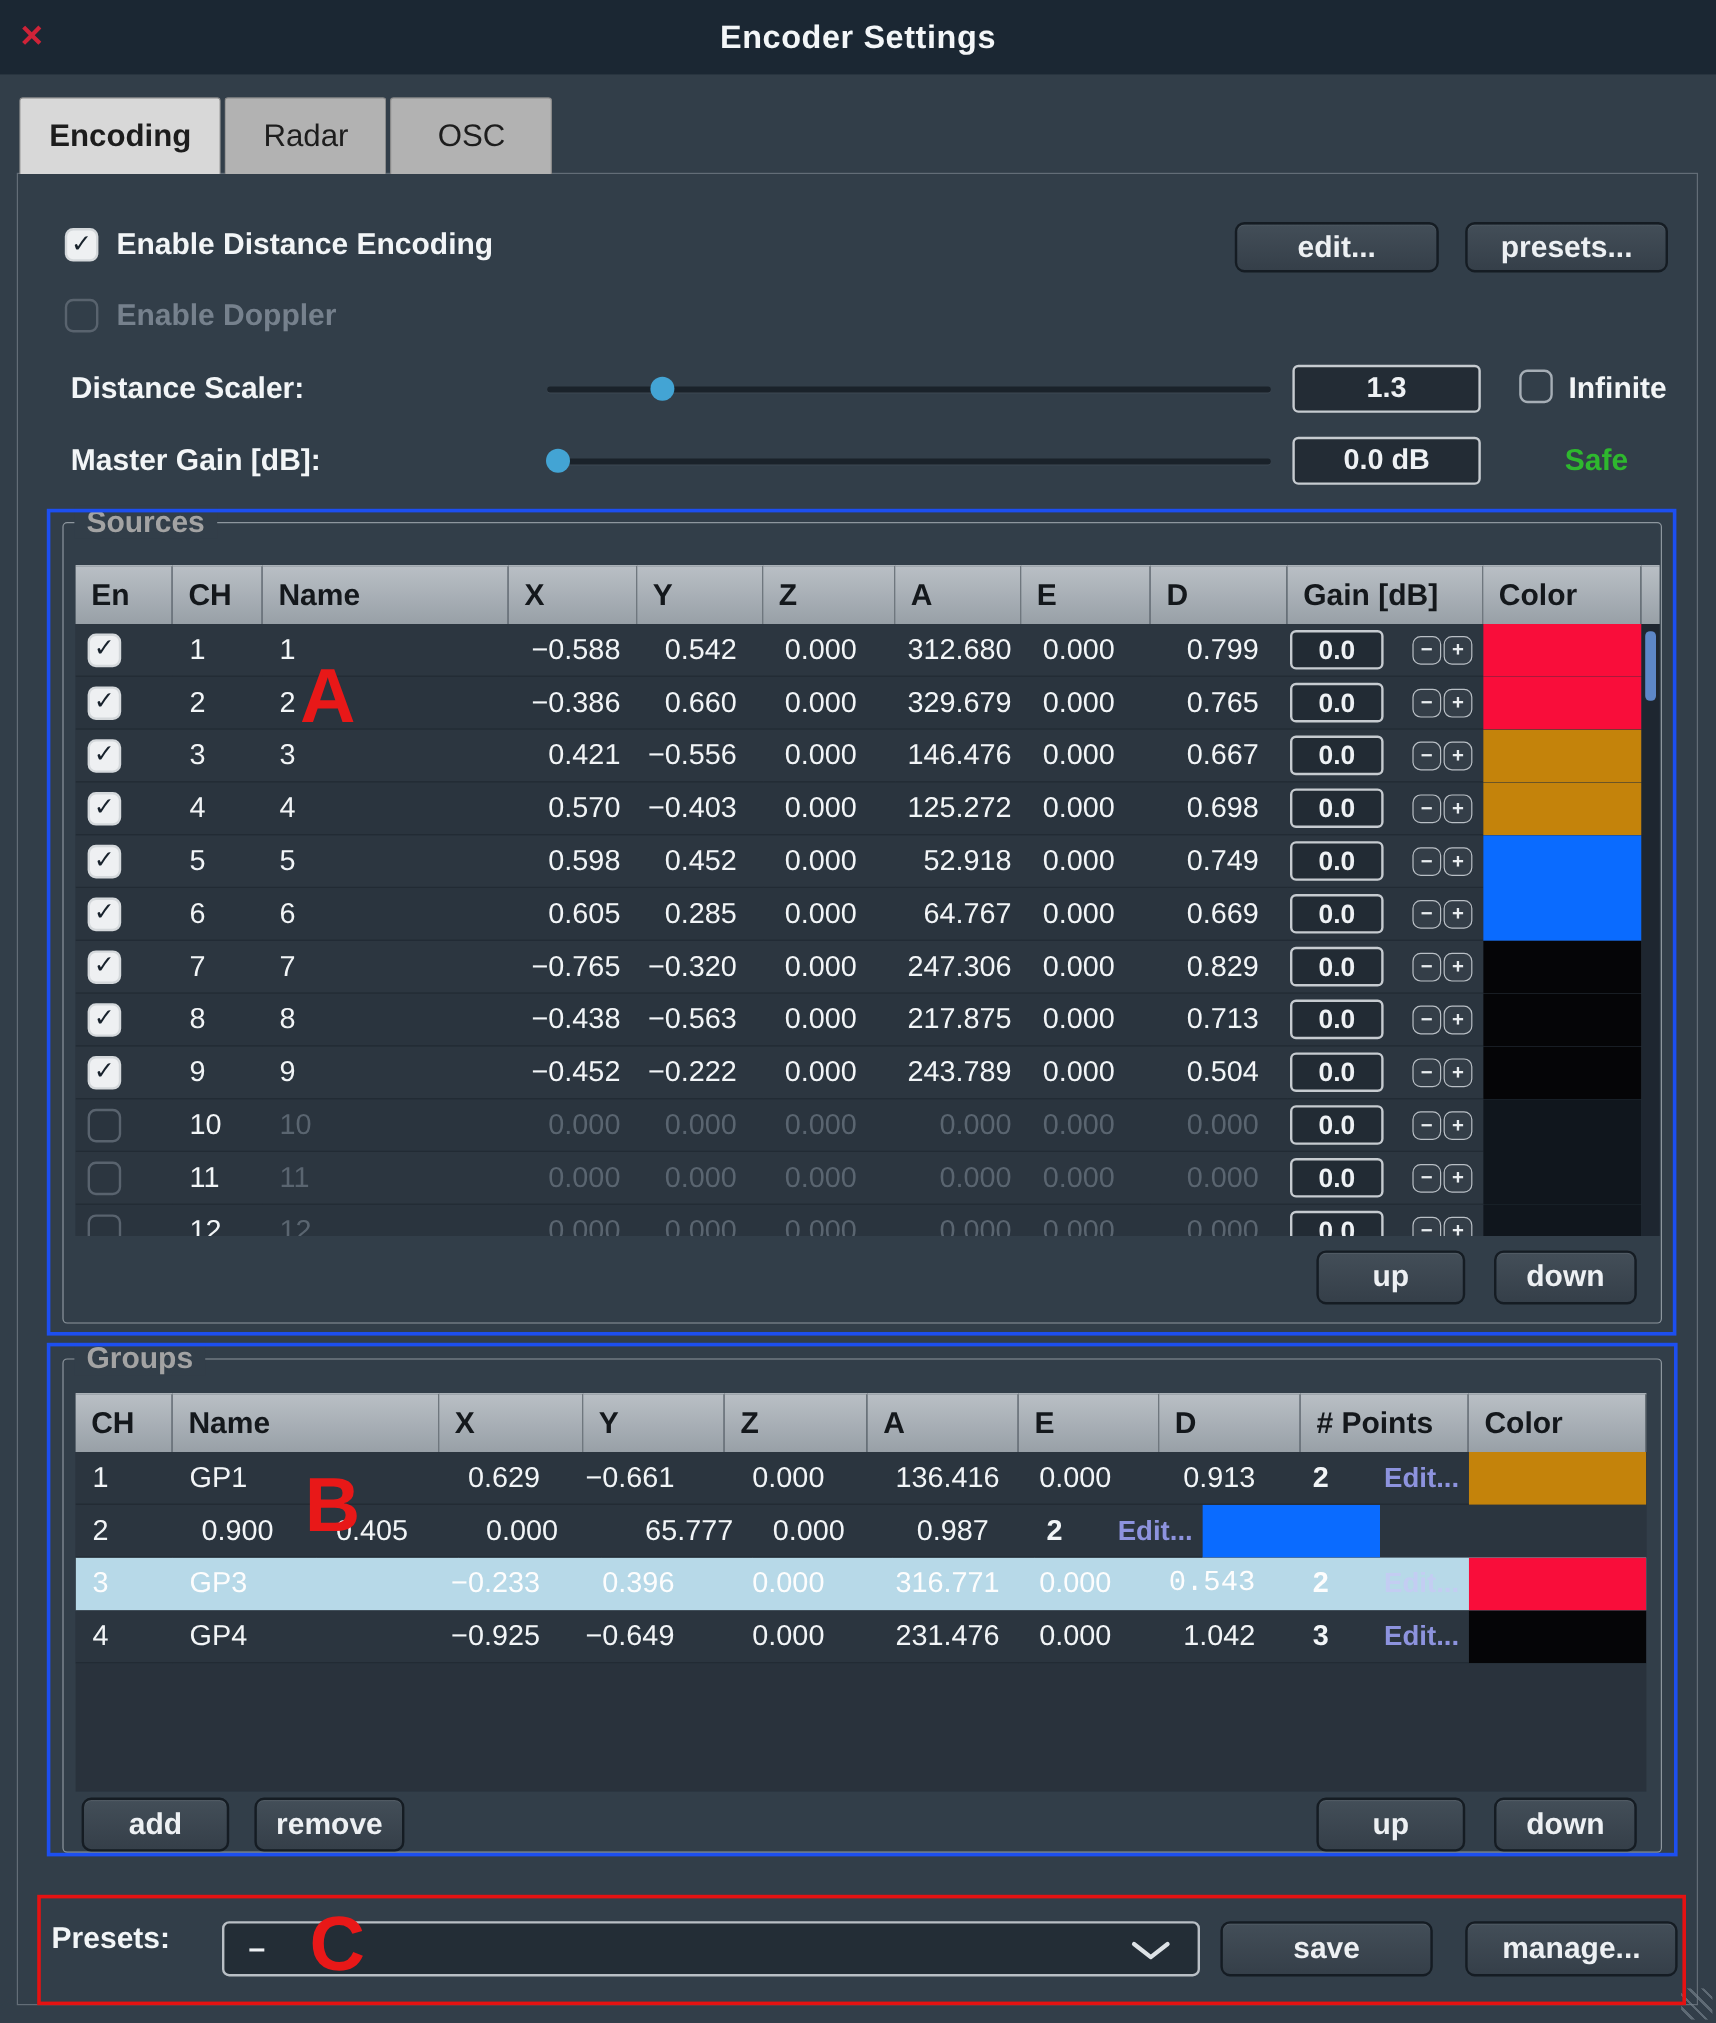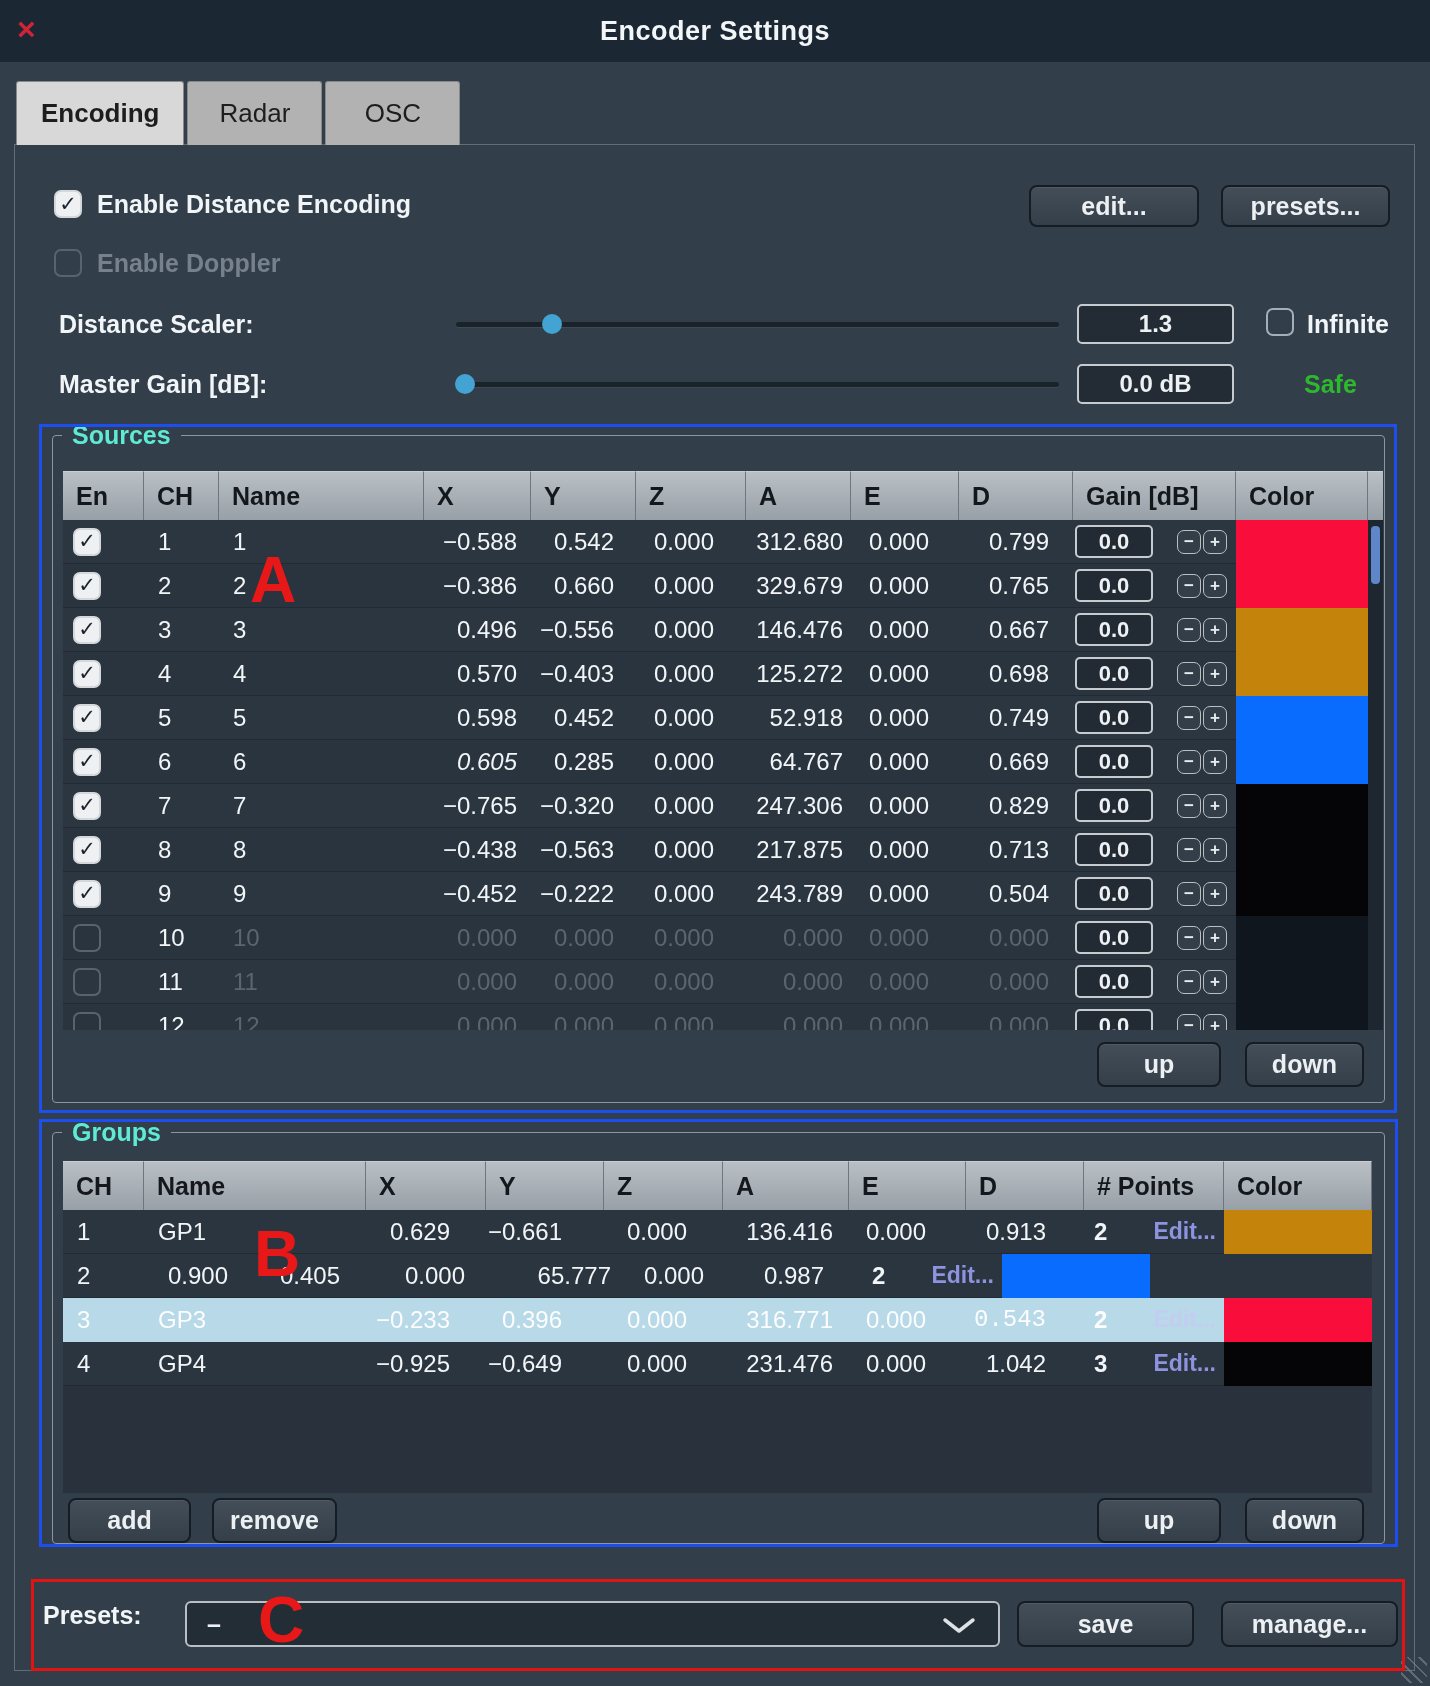--- a/index.html
+++ b/index.html
@@ -52,21 +52,21 @@
     position:absolute;height:40px;box-sizing:border-box;border:2px solid #c6cbd0;border-radius:5px;
     background:#232c35;color:#eef1f4;font-size:24px;font-weight:600;
     display:flex;align-items:center;justify-content:center;
   }
   .slider{position:absolute;height:24px;}
   .slider .track{position:absolute;left:0;right:0;top:10px;height:5px;background:#1a222a;border-radius:3px;box-shadow:0 1px 0 rgba(255,255,255,.06);}
   .slider .handle{position:absolute;top:2px;width:20px;height:20px;border-radius:50%;background:#43a4d4;margin-left:-10px;}
   .status{position:absolute;font-size:25px;font-weight:700;line-height:30px;}
   
   .frame{position:absolute;border:1px solid #8d969e;border-radius:4px;box-sizing:border-box;}
-  .legend{position:absolute;background:#323e49;padding:0 10px;color:#5eead4;font-size:25px;font-weight:700;line-height:28px;z-index:2;}
+  .legend{position:absolute;background:#323e49;padding:0 10px;color:#a3a3a3;font-size:25px;font-weight:700;line-height:28px;z-index:2;}
   
   .table{position:absolute;z-index:1;}
   .thead{display:flex;height:49px;}
   .hcell{
     display:flex;align-items:center;box-sizing:border-box;padding-left:13px;height:49px;
     background:linear-gradient(180deg,#b9bfc5,#98a0a7);
     color:#14181c;font-size:25px;font-weight:700;
     border-right:1px solid #6f777e;border-top:1px solid #c9ced3;white-space:nowrap;overflow:hidden;
   }
   .hcell.filler{padding:0;border-right:none;}
@@ -239,21 +239,21 @@
           </div>
         </div>
         <div class="trow">
           <div class="cell c-en" style="width: 81px;">
             <span class="cb checked">
               <span class="mark">✓</span>
             </span>
           </div>
           <div class="cell c-ch" style="width: 75px;">3</div>
           <div class="cell c-name" style="width: 205px;">3</div>
-          <div class="cell c-x num" style="width: 107px; padding-right: 14px;">0.496</div>
+          <div class="cell c-x num" style="width: 107px; padding-right: 14px;">0.421</div>
           <div class="cell c-y num" style="width: 105px; padding-right: 22px;">−0.556</div>
           <div class="cell c-z num" style="width: 110px; padding-right: 32px;">0.000</div>
           <div class="cell c-a num" style="width: 105px; padding-right: 8px;">146.476</div>
           <div class="cell c-e num" style="width: 108px; padding-right: 30px;">0.000</div>
           <div class="cell c-d num" style="width: 114px; padding-right: 24px;">0.667</div>
           <div class="cell c-gain" style="width: 163px;">
             <span class="gainbox">0.0</span>
             <span class="minipair">
               <span class="mini">−</span>
               <span class="mini">+</span>
@@ -314,21 +314,21 @@
           </div>
         </div>
         <div class="trow">
           <div class="cell c-en" style="width: 81px;">
             <span class="cb checked">
               <span class="mark">✓</span>
             </span>
           </div>
           <div class="cell c-ch" style="width: 75px;">6</div>
           <div class="cell c-name" style="width: 205px;">6</div>
-          <div class="cell c-x num" style="width: 107px; padding-right: 14px; font-style: italic;">0.605</div>
+          <div class="cell c-x num" style="width: 107px; padding-right: 14px;">0.605</div>
           <div class="cell c-y num" style="width: 105px; padding-right: 22px;">0.285</div>
           <div class="cell c-z num" style="width: 110px; padding-right: 32px;">0.000</div>
           <div class="cell c-a num" style="width: 105px; padding-right: 8px;">64.767</div>
           <div class="cell c-e num" style="width: 108px; padding-right: 30px;">0.000</div>
           <div class="cell c-d num" style="width: 114px; padding-right: 24px;">0.669</div>
           <div class="cell c-gain" style="width: 163px;">
             <span class="gainbox">0.0</span>
             <span class="minipair">
               <span class="mini">−</span>
               <span class="mini">+</span>

